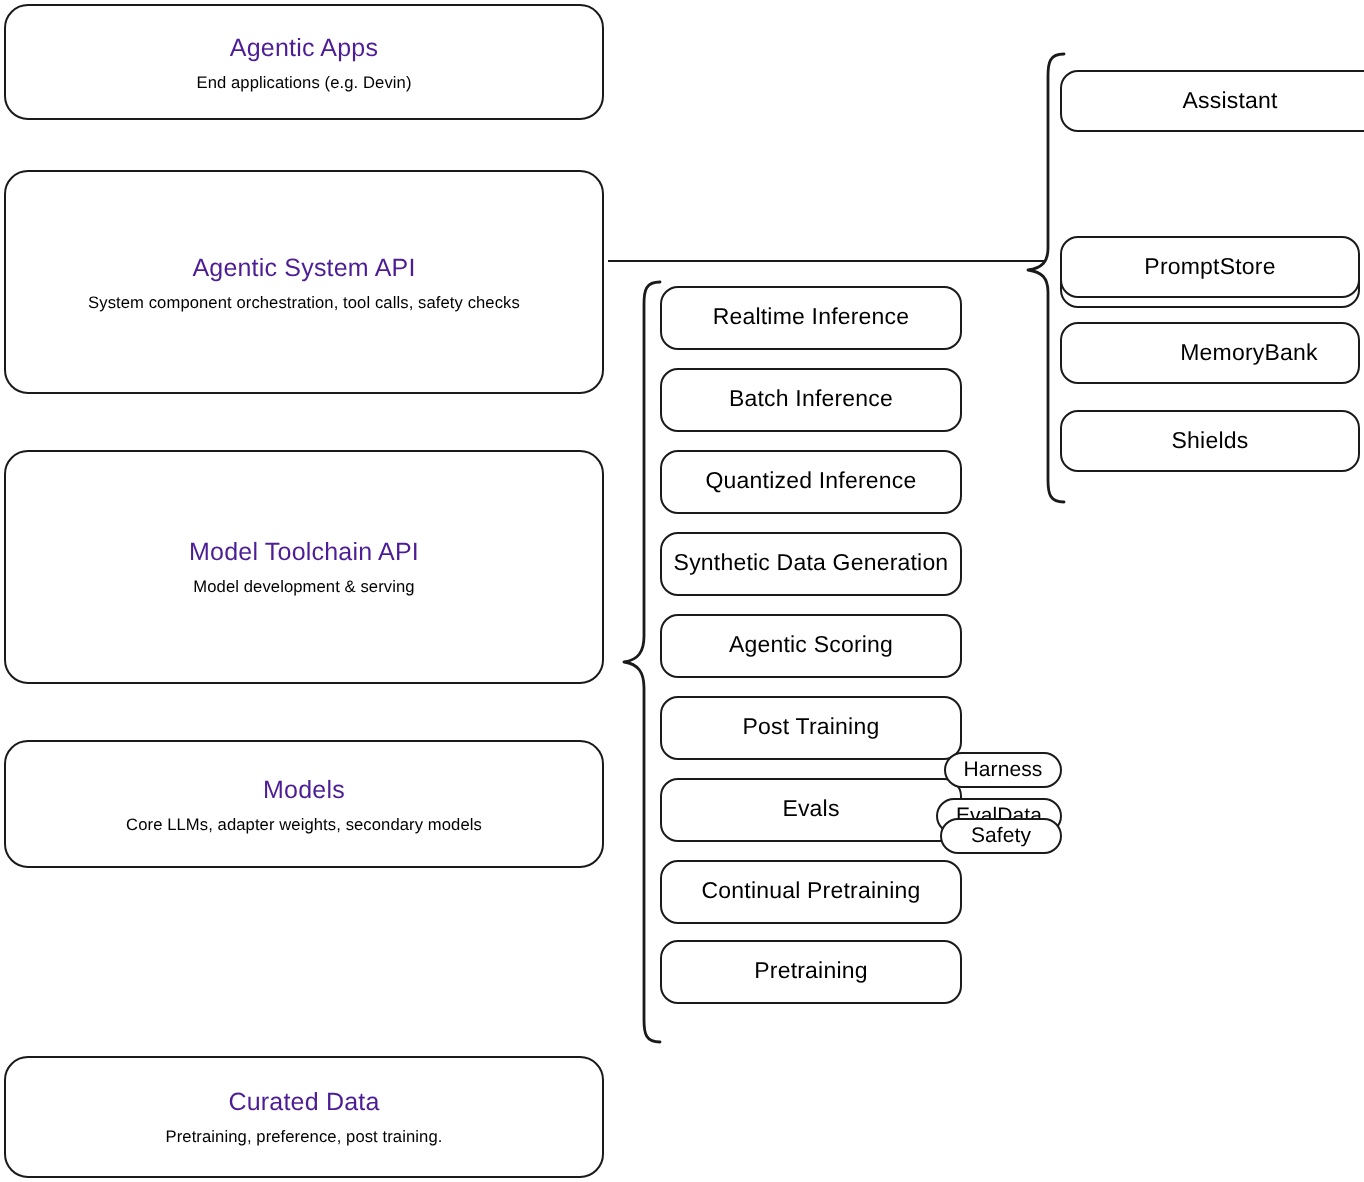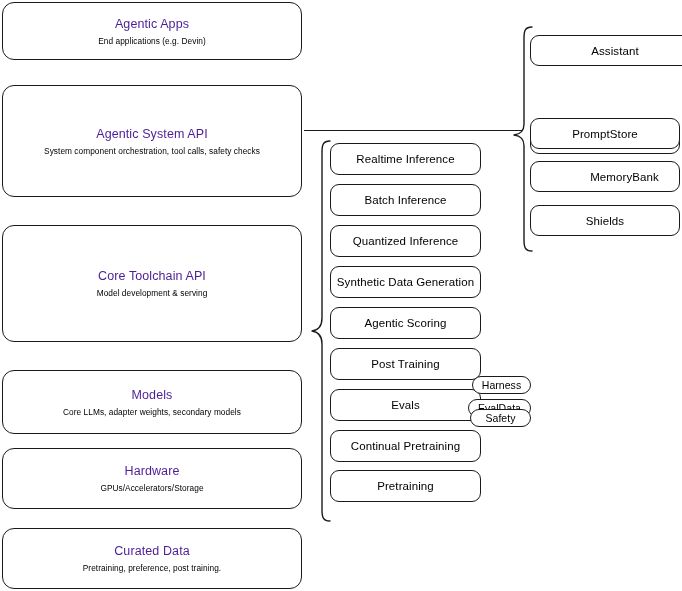--- a/index.html
+++ b/index.html
@@ -101,33 +101,29 @@
     <div class="stack-title">Agentic Apps</div>
     <div class="stack-sub">End applications (e.g. Devin)</div>
   </div>
 
   <div class="stack-box" style="left:2px; top:85px; width:300px; height:112px;">
     <div class="stack-title">Agentic System API</div>
     <div class="stack-sub">System component orchestration, tool calls, safety checks</div>
   </div>
 
   <div class="stack-box" style="left:2px; top:225px; width:300px; height:117px;">
-    <div class="stack-title">Core Toolchain API</div>
+    <div class="stack-title">Model Toolchain API</div>
     <div class="stack-sub">Model development &amp; serving</div>
   </div>
 
   <div class="stack-box" style="left:2px; top:370px; width:300px; height:64px;">
     <div class="stack-title">Models</div>
     <div class="stack-sub">Core LLMs, adapter weights, secondary models</div>
   </div>
 
-  <div class="stack-box" style="left:2px; top:448px; width:300px; height:61px;">
-    <div class="stack-title">Hardware</div>
-    <div class="stack-sub">GPUs/Accelerators/Storage</div>
-  </div>
 
   <div class="stack-box" style="left:2px; top:528px; width:300px; height:61px;">
     <div class="stack-title">Curated Data</div>
     <div class="stack-sub">Pretraining, preference, post training.</div>
   </div>
 
   <div class="connector" style="left:304px; top:130px; width:218px; height:1px;"></div>
 
   <svg class="brace" style="left:310px; top:140px;" width="22" height="382" viewBox="0 0 22 382">
     <path d="M20 1 C13 1, 12 5, 12 12 L12 178 C12 186, 9 190, 2 191 C9 192, 12 196, 12 204 L12 370 C12 377, 13 381, 20 381" fill="none" stroke="#1a1a1a" stroke-width="1.4" stroke-linecap="round" stroke-linejoin="round"></path>

